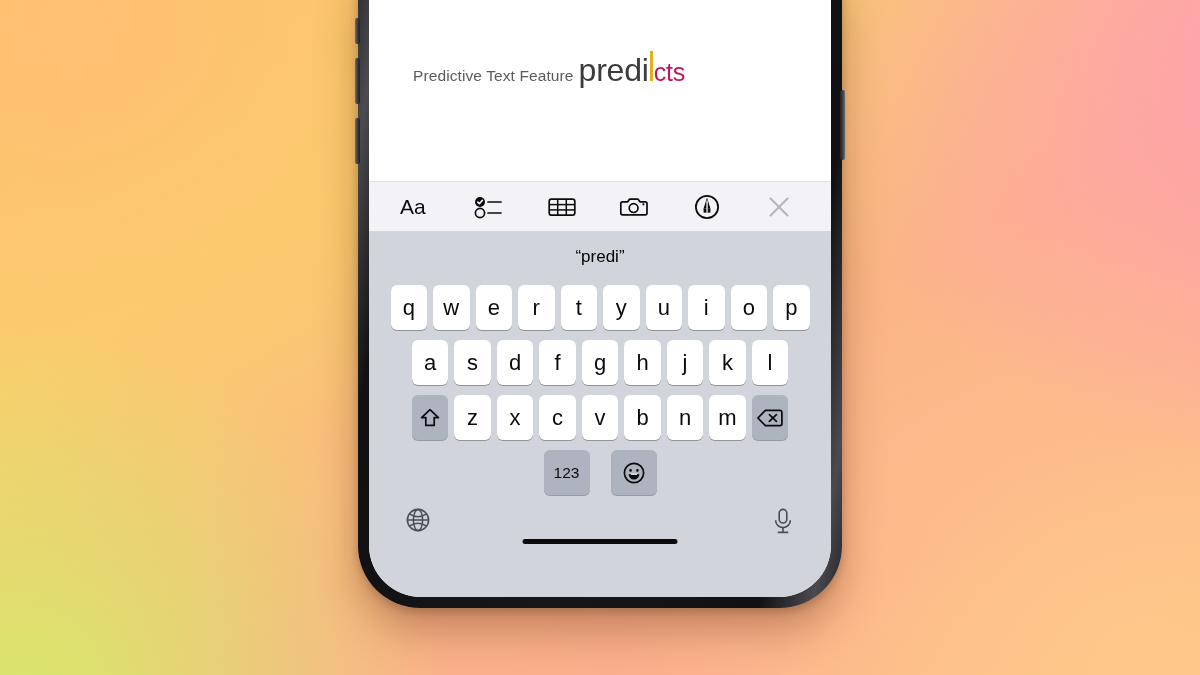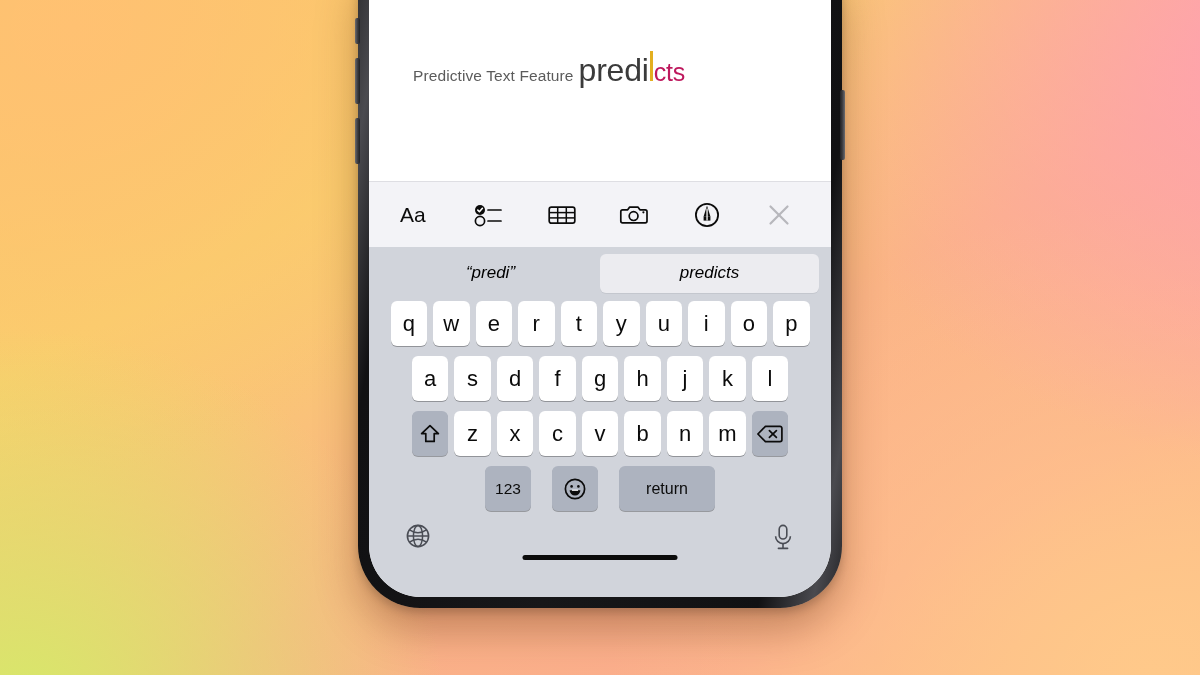--- a/index.html
+++ b/index.html
@@ -82,21 +82,21 @@
   }
   #note-ghost {
     font-size: 25px;
     color: #be185d;
     letter-spacing: -.2px;
   }
 
   
   #notes-toolbar {
     flex: 0 0 auto;
-    height: 66px;
+    height: 50px;
     background: #F3F3F7;
     border-top: 1px solid #dedee3;
     display: flex;
     align-items: center;
     justify-content: space-between;
     padding: 0 32px 0 28px;
   }
   .tb-btn {
     width: 40px; height: 36px;
     display: flex; align-items: center; justify-content: center;
@@ -109,21 +109,20 @@
     flex: 1 1 auto;
     background: #D1D4DB;
     display: flex; flex-direction: column;
     padding-top: 2px;
   }
   #predictive {
     height: 48px;
     display: flex;
     align-items: center;
     padding: 0 12px;
-    font-style: italic;
   }
   .pred {
     flex: 1 1 0;
     text-align: center;
     font-size: 17px;
     color: #000;
     padding: 9px 0 10px;
     border-radius: 6px;
     position: relative;
     cursor: pointer;
@@ -259,21 +258,20 @@
             <line x1="4.5" y1="4.5" x2="21.5" y2="21.5" stroke="#B7B7BC" stroke-width="2.2" stroke-linecap="round"></line>
             <line x1="21.5" y1="4.5" x2="4.5" y2="21.5" stroke="#B7B7BC" stroke-width="2.2" stroke-linecap="round"></line>
           </svg>
         </div>
       </div>
 
       <div id="keyboard">
 
         <div id="predictive">
           <div class="pred">“predi”</div>
-          <div class="pred selected">predicts</div>
         </div>
 
         <div class="krow" id="row1">
           <div class="key">q</div>
           <div class="key">w</div>
           <div class="key">e</div>
           <div class="key">r</div>
           <div class="key">t</div>
           <div class="key">y</div>
           <div class="key">u</div>
@@ -320,21 +318,20 @@
           <div class="key mod" id="key-123">123</div>
           <div class="key mod" id="key-emoji">
             <svg width="24" height="24" viewBox="0 0 24 24" fill="none">
               <circle cx="12" cy="12" r="9.6" stroke="#0b0b0b" stroke-width="1.7"></circle>
               <circle cx="8.6" cy="9.4" r="1.3" fill="#0b0b0b"></circle>
               <circle cx="15.4" cy="9.4" r="1.3" fill="#0b0b0b"></circle>
               <path d="M6.6 13.2h10.8a5.4 5.4 0 0 1-10.8 0Z" fill="#0b0b0b"></path>
               <path d="M9 13.2h6" stroke="#fff" stroke-width="1.2"></path>
             </svg>
           </div>
-          <div class="key mod" id="key-return">return</div>
         </div>
 
         <div id="kb-bottom">
           <div class="kb-bottom-btn">
             <svg width="26" height="26" viewBox="0 0 26 26" fill="none">
               <circle cx="13" cy="13" r="10.6" stroke="#4a4d55" stroke-width="1.6"></circle>
               <ellipse cx="13" cy="13" rx="4.6" ry="10.6" stroke="#4a4d55" stroke-width="1.5"></ellipse>
               <line x1="2.4" y1="13" x2="23.6" y2="13" stroke="#4a4d55" stroke-width="1.5"></line>
               <path d="M4.6 6.9 A 14 14 0 0 0 21.4 6.9" stroke="#4a4d55" stroke-width="1.4" fill="none"></path>
               <path d="M4.6 19.1 A 14 14 0 0 1 21.4 19.1" stroke="#4a4d55" stroke-width="1.4" fill="none"></path>

